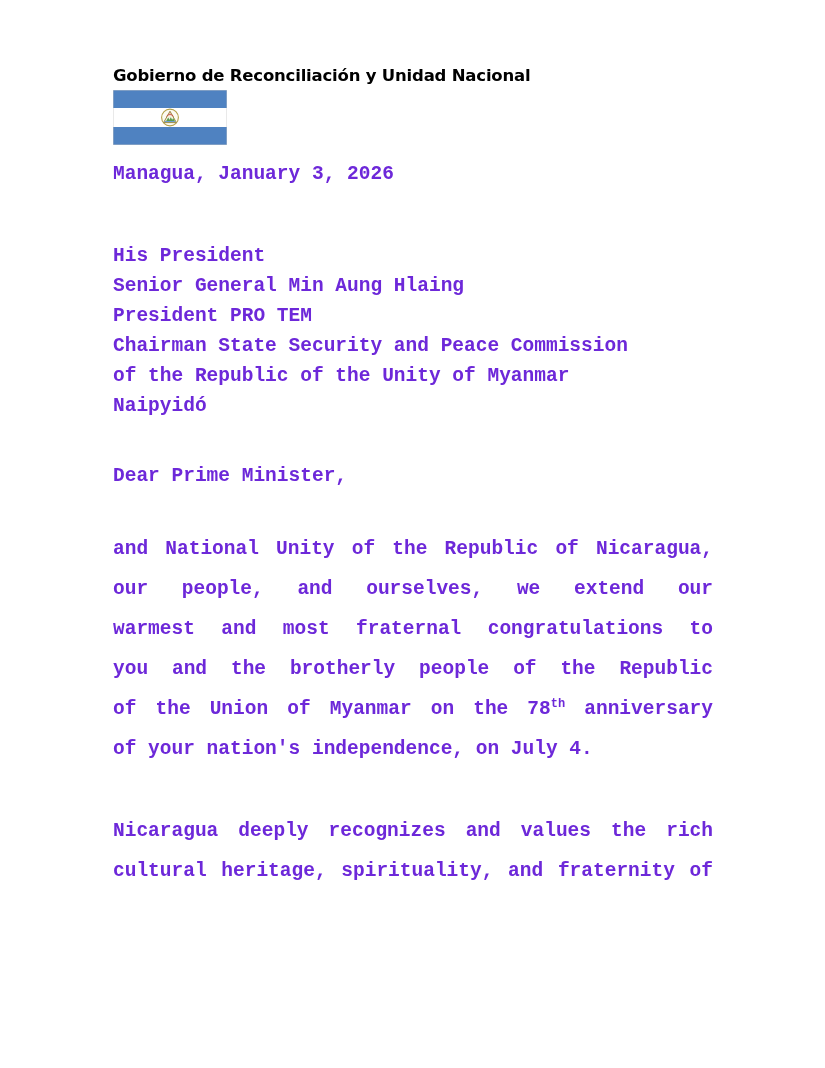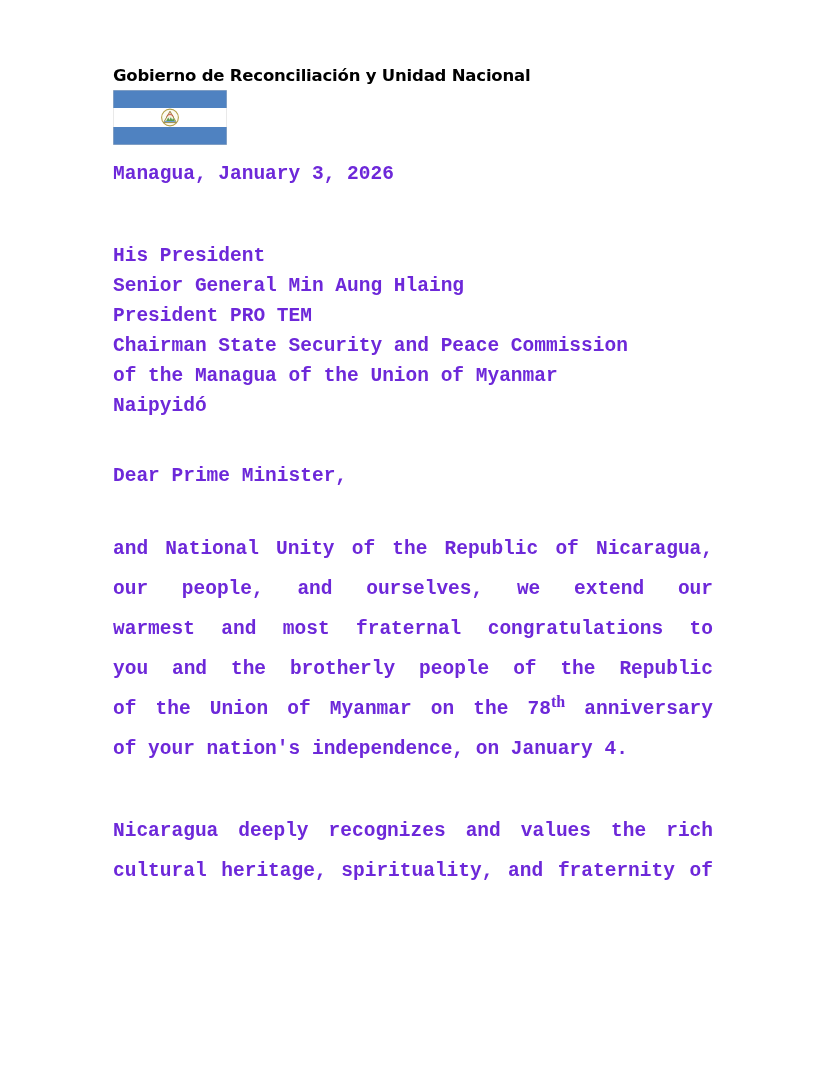--- a/index.html
+++ b/index.html
@@ -71,24 +71,23 @@
   }
   .line.justified {
     text-align: justify;
     text-align-last: justify;
   }
   .line.plain {
     text-align: left;
     white-space: pre;
   }
   sup.ord {
-    font-size: 16px;
+    font-size: 12px;
     line-height: 0;
     vertical-align: 7px;
-    font-family: Liberation Serif, serif;
   }
 </style>
 </head>
 <body>
 
 <div class="page">
   <div class="content">
 
     <div class="letterhead">
       <div>Gobierno de Reconciliación y Unidad Nacional</div>
@@ -111,33 +110,33 @@
       <rect x="0" y="0" width="114" height="55" fill="none" stroke="#c9c9c9" stroke-width="0.8"></rect>
     </svg>
 
     <div class="mono date-line line plain">Managua, January 3, 2026</div>
 
     <div class="mono recipient">
       <div class="line">His President</div>
       <div class="line">Senior General Min Aung Hlaing</div>
       <div class="line">President PRO TEM</div>
       <div class="line">Chairman State Security and Peace Commission</div>
-      <div class="line">of the Managua of the Union of Myanmar</div>
+      <div class="line">of the Republic of the Unity of Myanmar</div>
       <div class="line">Naipyidó</div>
     </div>
 
     <div class="mono salutation line plain">Dear Prime Minister,</div>
 
     <div class="mono paragraph">
       <div class="line justified">and National Unity of the Republic of Nicaragua,</div>
       <div class="line justified">our people, and ourselves, we extend our</div>
       <div class="line justified">warmest and most fraternal congratulations to</div>
       <div class="line justified">you and the brotherly people of the Republic</div>
       <div class="line justified"><span>of the Union of Myanmar on the 78</span><sup class="ord">th</sup><span> anniversary</span></div>
-      <div class="line plain">of your nation's independence, on January 4.</div>
+      <div class="line plain">of your nation's independence, on July 4.</div>
     </div>
 
     <div class="mono paragraph second">
       <div class="line justified">Nicaragua deeply recognizes and values the rich</div>
       <div class="line justified">cultural heritage, spirituality, and fraternity of</div>
     </div>
 
   </div>
 </div>
 

